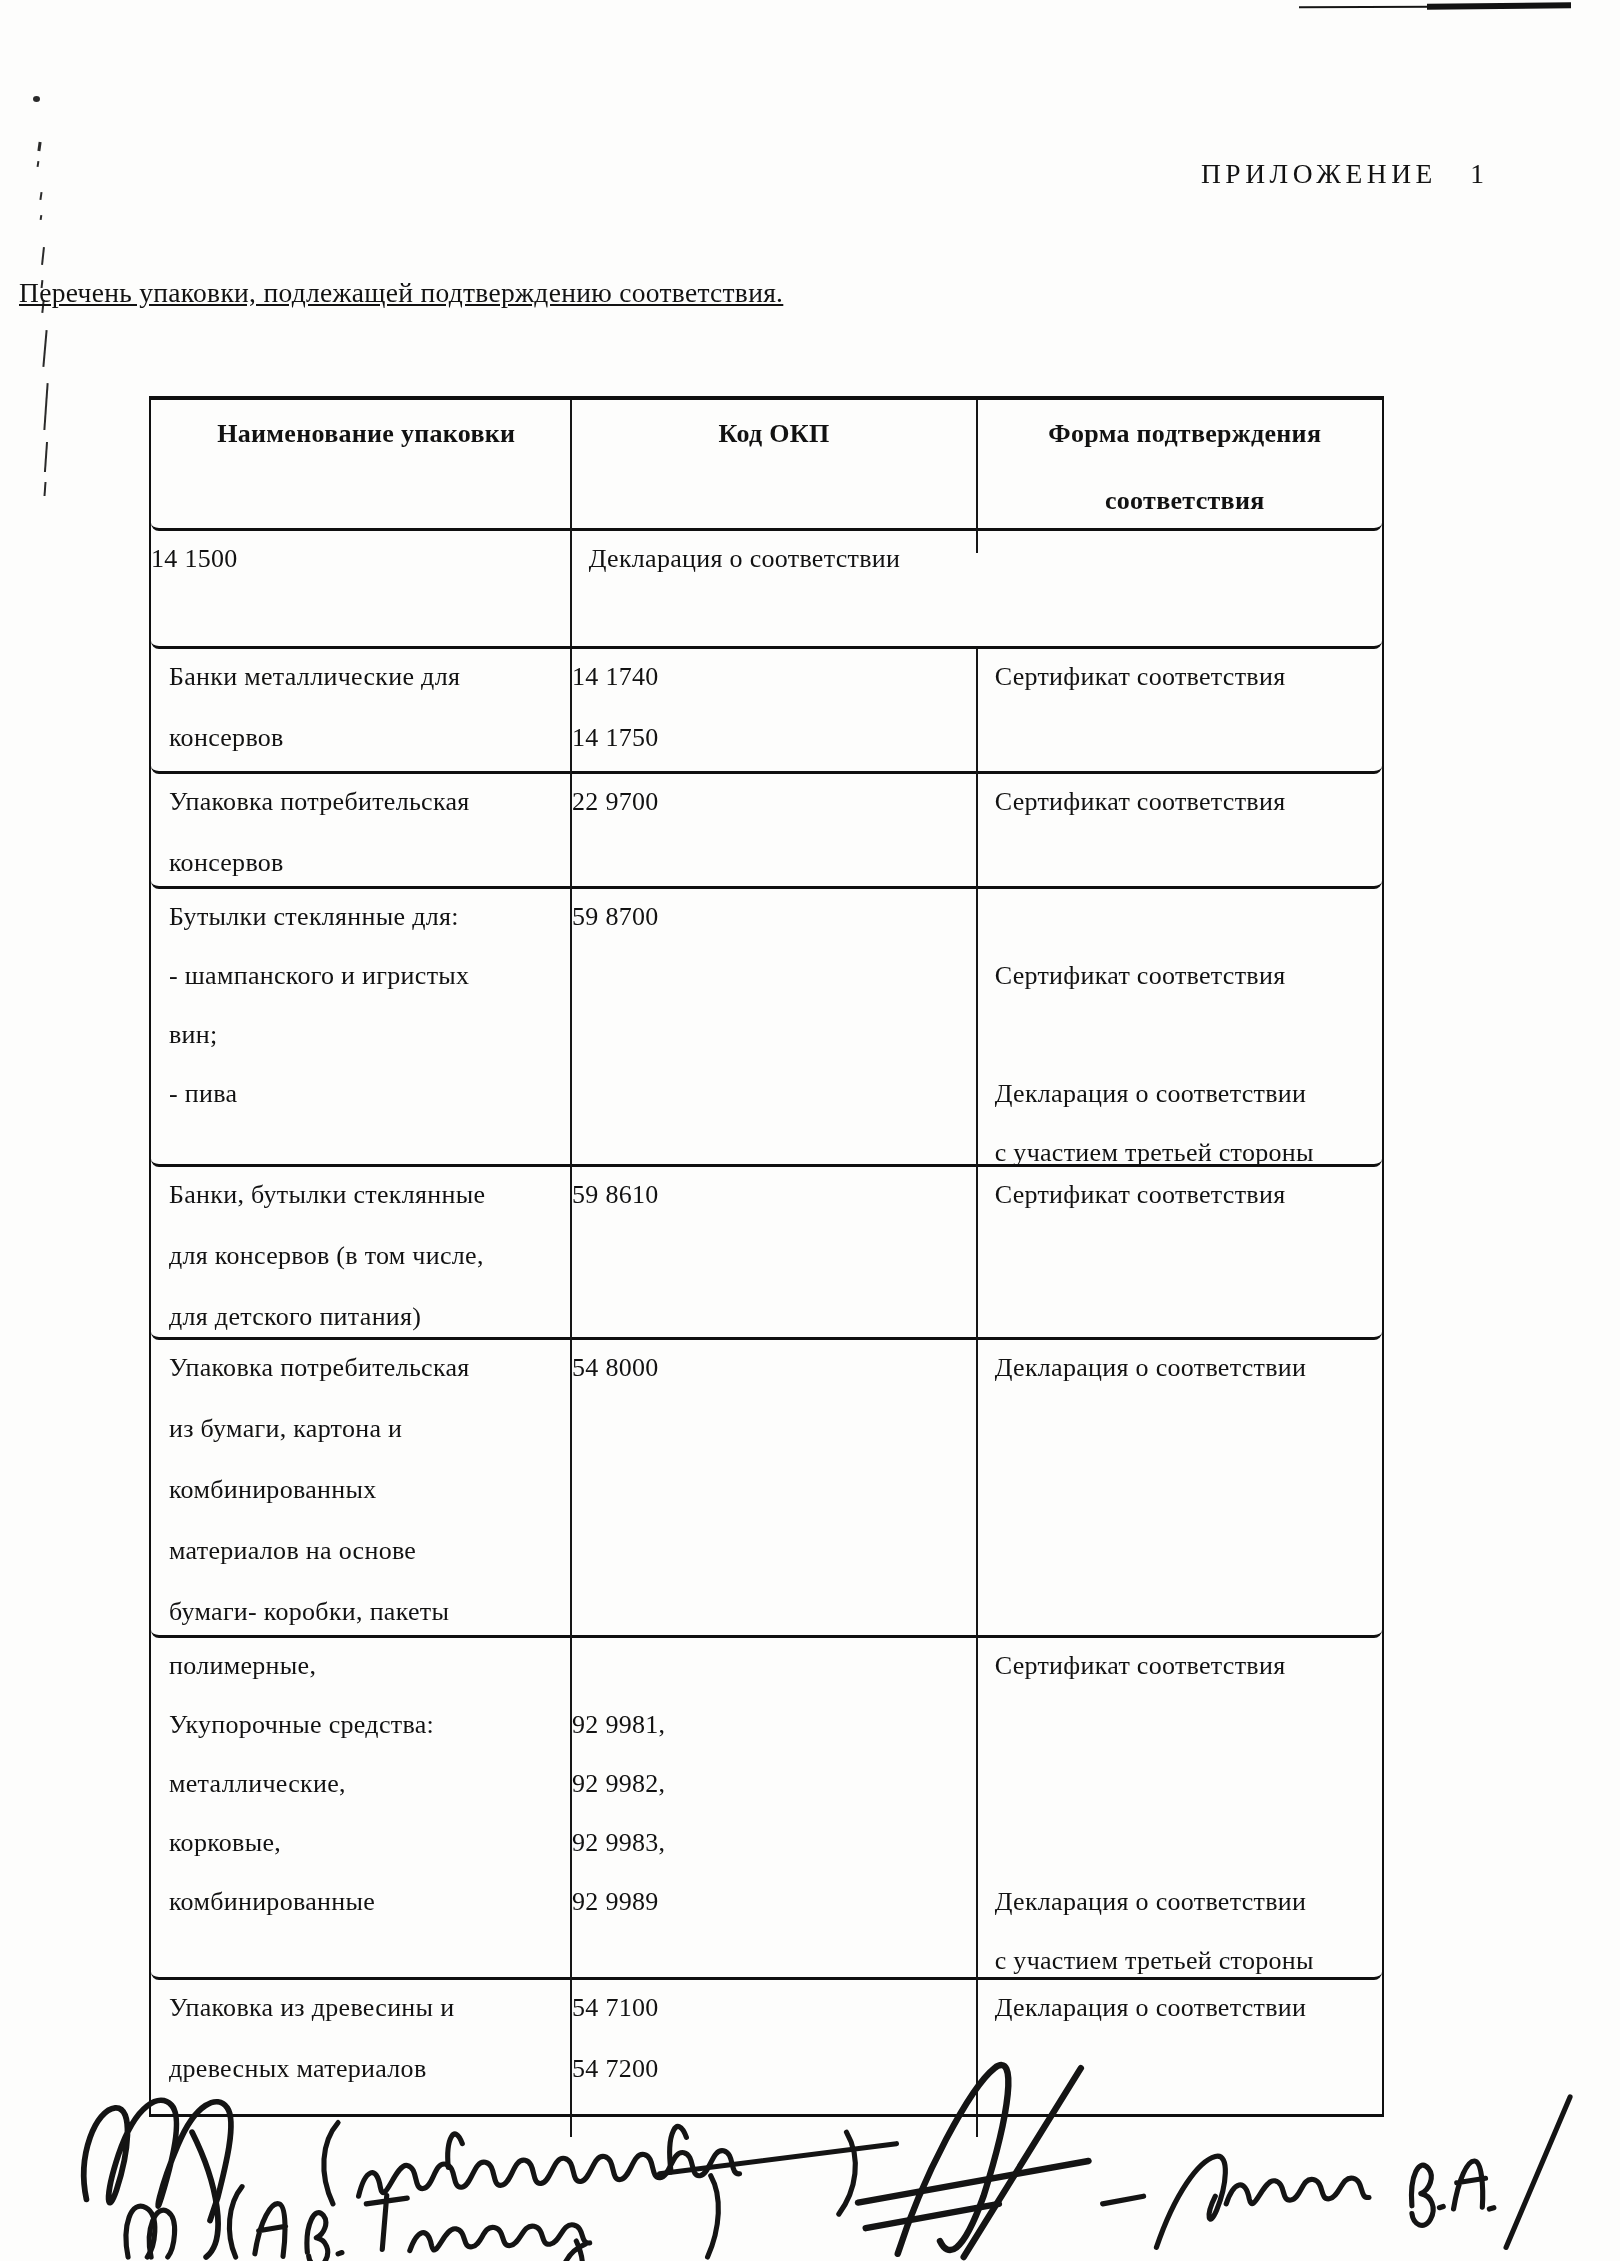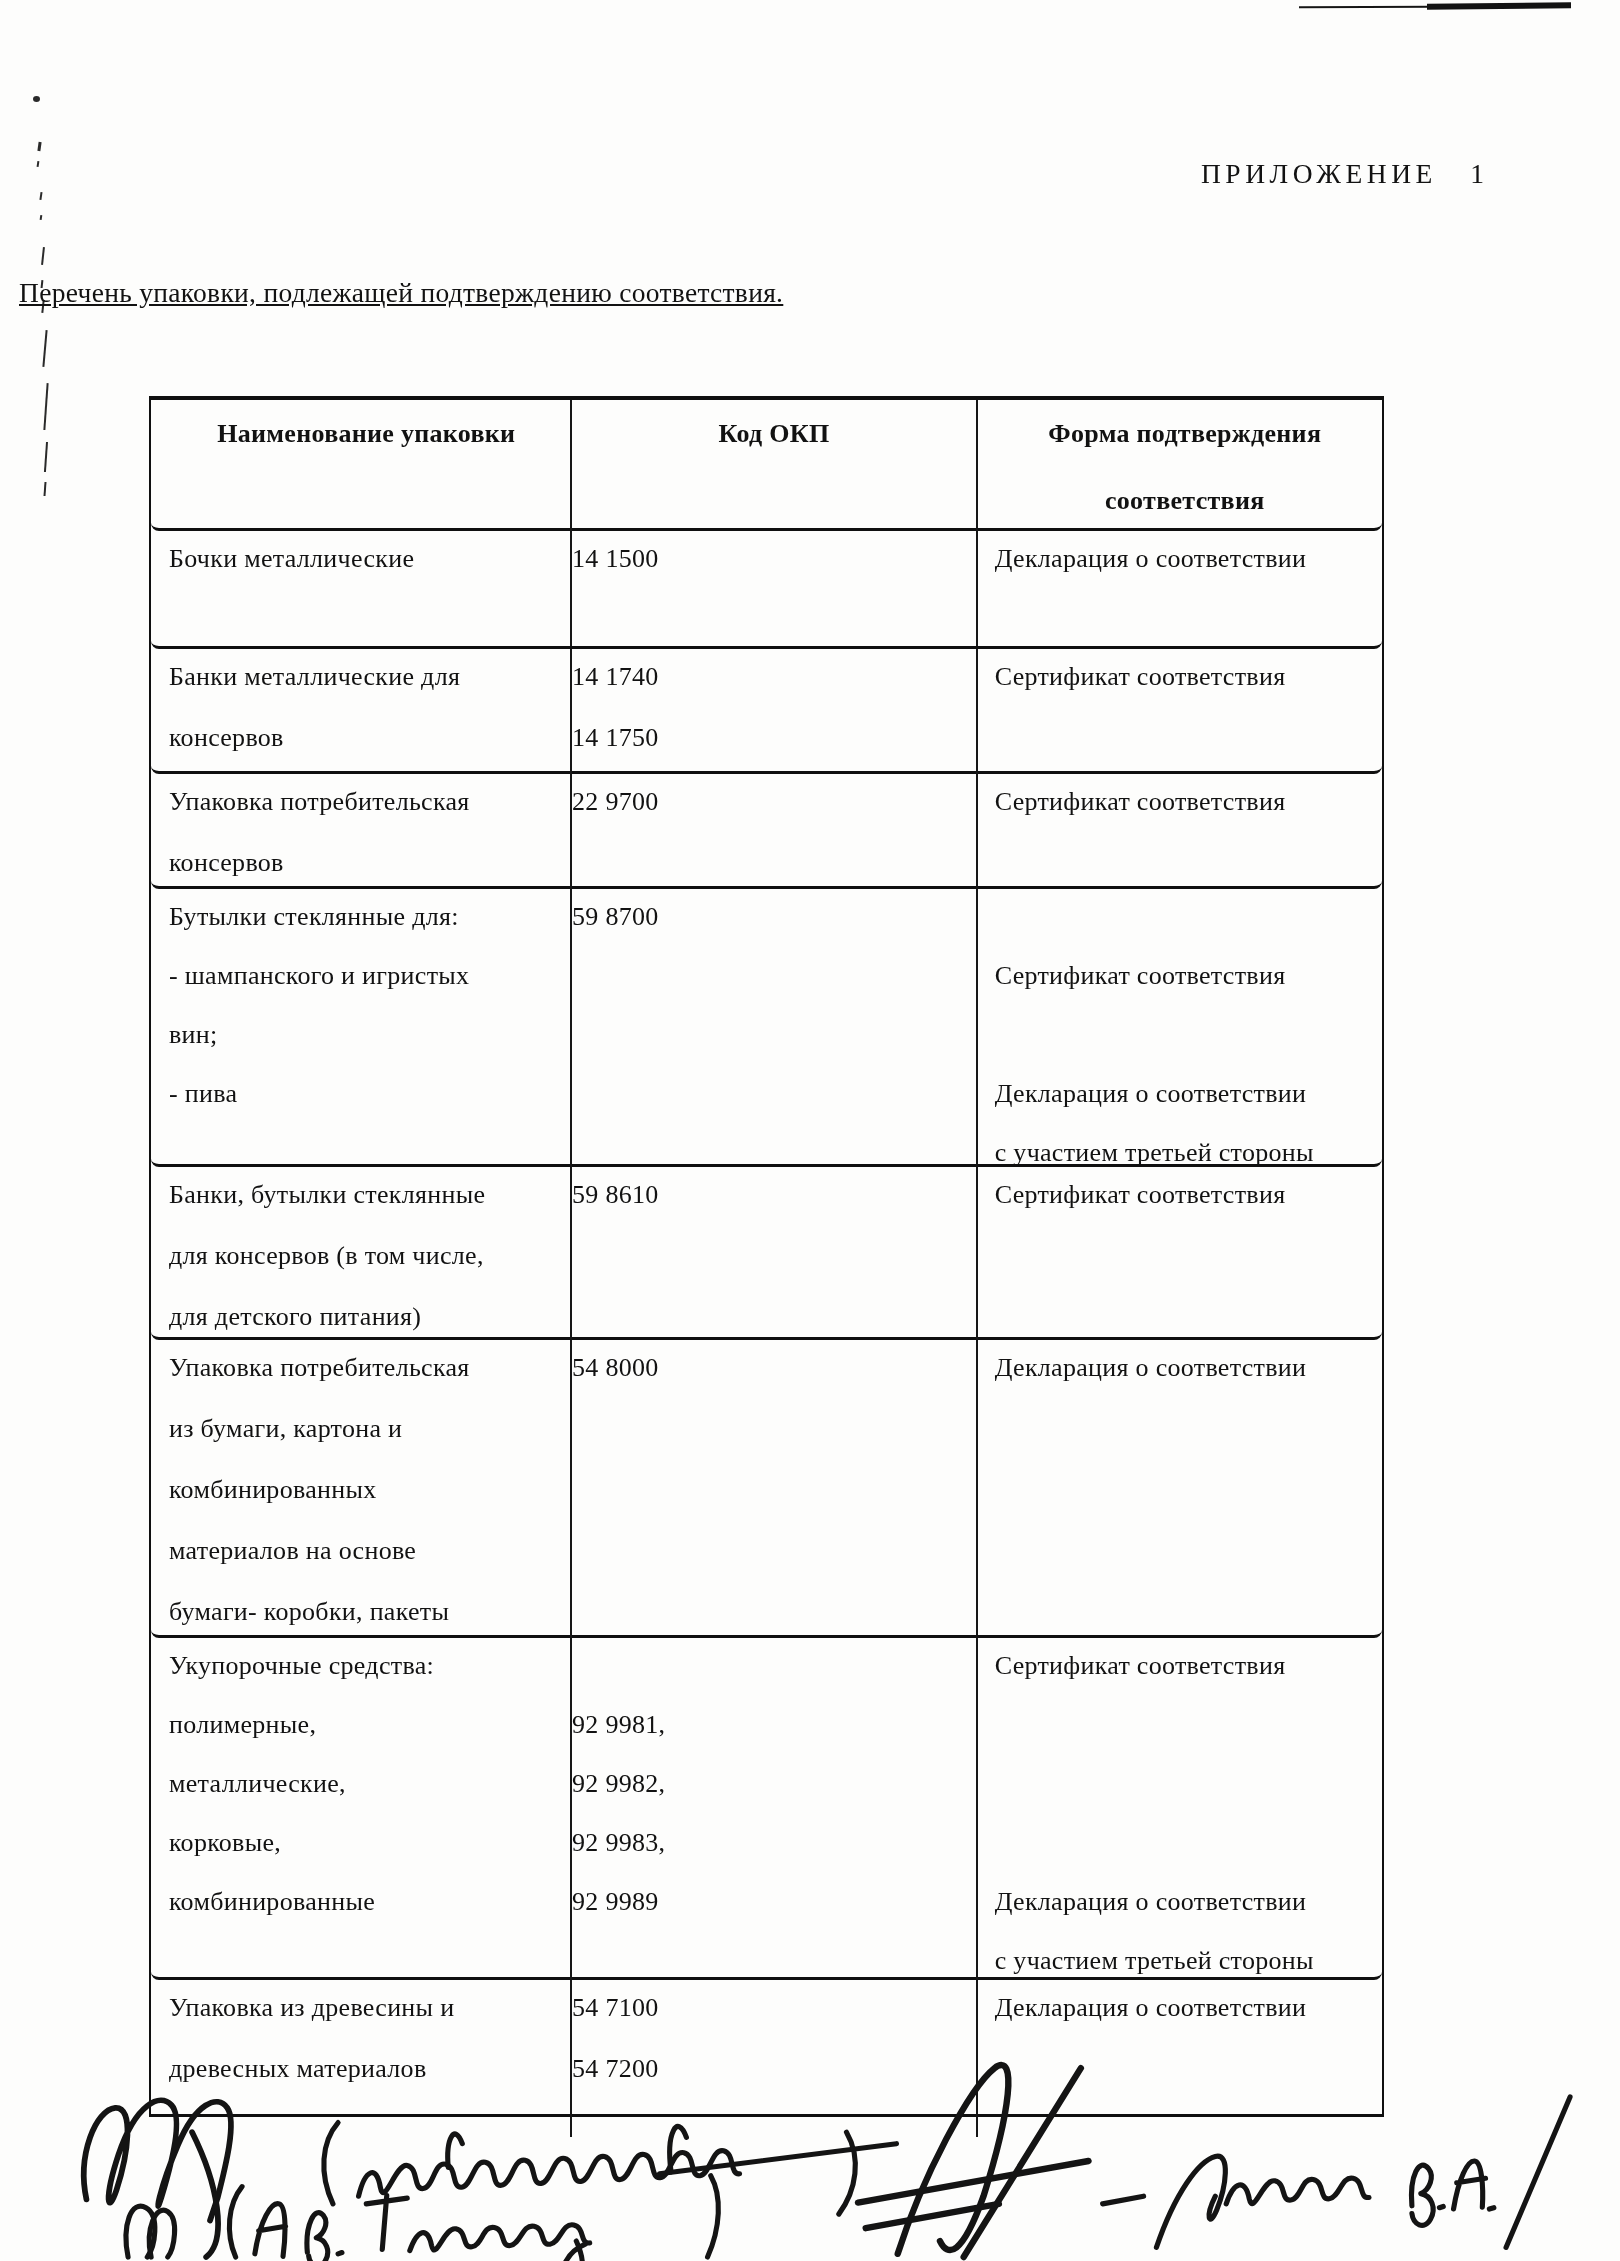--- a/index.html
+++ b/index.html
@@ -82,23 +82,20 @@
       <div class="cell c2 center">
         <div class="line bold">Код ОКП</div>
       </div>
       <div class="cell c3 center">
         <div class="line bold">Форма подтверждения</div>
         <div class="line bold">соответствия</div>
       </div>
     </div>
 
     <div class="trow r0">
-      <div class="cell c1">
-        <div class="line">Бочки металлические</div>
-      </div>
       <div class="cell c2">
         <div class="line">14 1500</div>
       </div>
       <div class="cell c3">
         <div class="line">Декларация о соответствии</div>
       </div>
     </div>
 
     <div class="trow r1">
       <div class="cell c1">
@@ -171,22 +168,22 @@
       <div class="cell c2">
         <div class="line">54 8000</div>
       </div>
       <div class="cell c3">
         <div class="line">Декларация о соответствии</div>
       </div>
     </div>
 
     <div class="trow r6 tight">
       <div class="cell c1">
+        <div class="line">полимерные,</div>
         <div class="line">Укупорочные средства:</div>
-        <div class="line">полимерные,</div>
         <div class="line">металлические,</div>
         <div class="line">корковые,</div>
         <div class="line">комбинированные</div>
       </div>
       <div class="cell c2">
         <div class="line"></div>
         <div class="line">92 9981,</div>
         <div class="line">92 9982,</div>
         <div class="line">92 9983,</div>
         <div class="line">92 9989</div>

